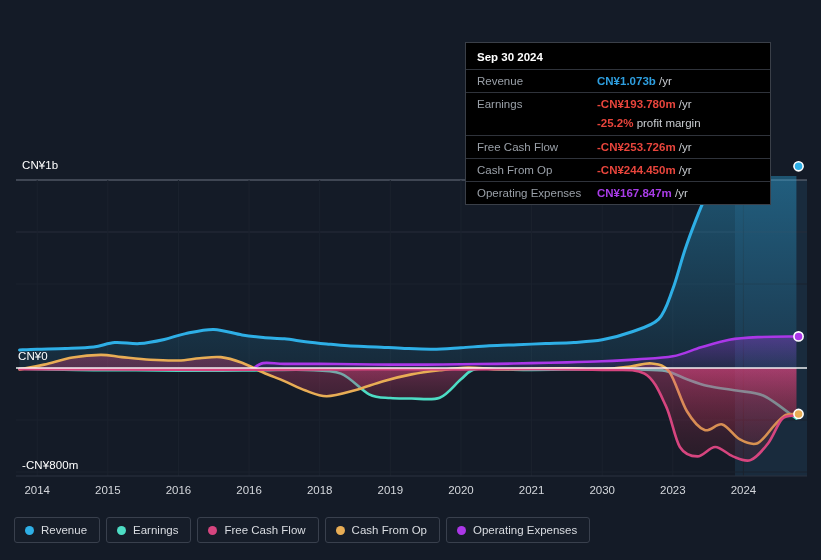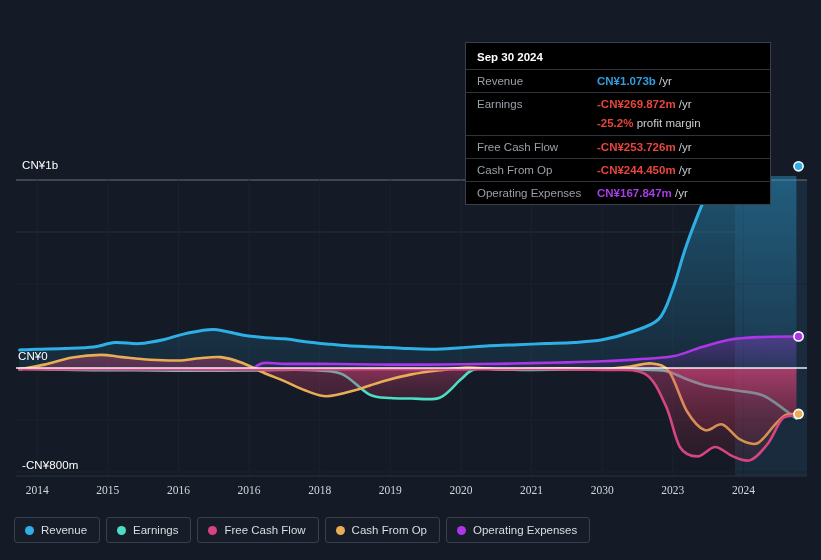--- a/index.html
+++ b/index.html
@@ -43,21 +43,20 @@
     position: absolute;
     left: 16px; top: 484px;
     width: 791px; height: 16px;
   }
   .x-tick {
     position: absolute;
     font-size: 11.5px;
     color: #d4d7dc;
     transform: translateX(-50%);
     white-space: nowrap;
-    font-family: Liberation Serif, serif;
   }
 
   
   #tooltip {
     position: absolute;
     left: 465px; top: 14px;
     width: 306px;
     background: #000000;
     border: 1px solid #3a3f48;
     padding: 0;
@@ -213,21 +212,21 @@
 
   <div id="tooltip">
     <div id="tooltip-title">Sep 30 2024</div>
     <div id="tooltip-rows">
         <div class="tt-row">
           <div class="tt-key">Revenue</div>
           <div class="tt-val"><span class="amt" style="color: rgb(46, 159, 224);">CN¥1.073b</span><span class="unit"> /yr</span></div>
         </div>
         <div class="tt-row">
           <div class="tt-key">Earnings</div>
-          <div class="tt-val"><span class="amt" style="color: rgb(232, 69, 60);">-CN¥269.872m</span><span class="unit"> /yr</span></div>
+          <div class="tt-val"><span class="amt" style="color: rgb(232, 69, 60);">-CN¥193.780m</span><span class="unit"> /yr</span></div>
         </div>
         <div class="tt-row sub">
           <div class="tt-key"></div>
           <div class="tt-val"><span class="amt" style="color: rgb(232, 69, 60);">-25.2%</span><span class="unit"> profit margin</span></div>
         </div>
         <div class="tt-row">
           <div class="tt-key">Free Cash Flow</div>
           <div class="tt-val"><span class="amt" style="color: rgb(232, 69, 60);">-CN¥253.726m</span><span class="unit"> /yr</span></div>
         </div>
         <div class="tt-row">

